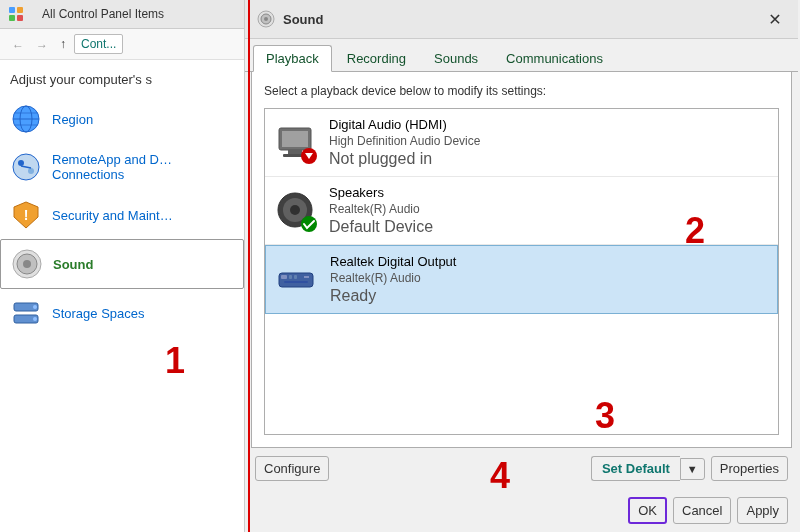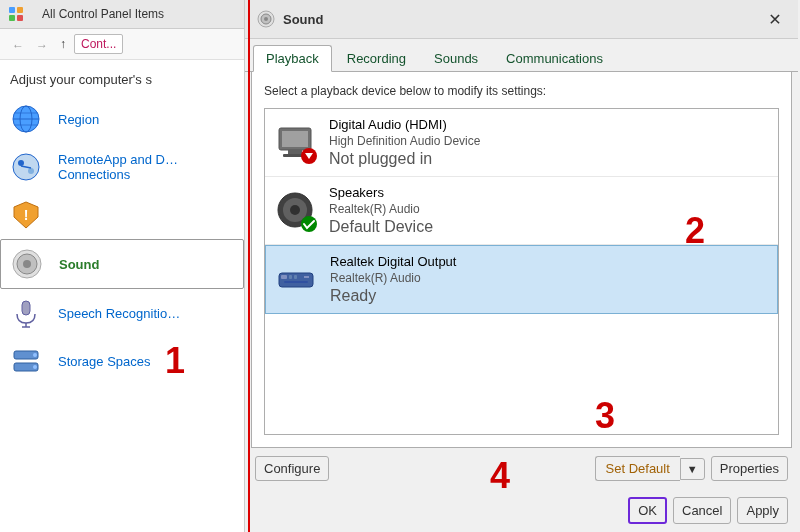--- a/index.html
+++ b/index.html
@@ -54,21 +54,21 @@
       cursor: pointer;
       padding: 2px 4px;
     }
 
     .nav-arrow.active {
       color: #333;
     }
 
     .nav-path {
       font-size: 12px;
-      color: #be185d;
+      color: #0f766e;
       background: #fff;
       border: 1px solid #bbb;
       padding: 2px 6px;
       border-radius: 2px;
     }
 
     .left-subtitle {
       padding: 12px 10px 8px;
       font-size: 13px;
       color: #333;
@@ -76,21 +76,21 @@
     }
 
     .panel-items {
       flex: 1;
       overflow-y: auto;
     }
 
     .panel-item {
       display: flex;
       align-items: center;
-      gap: 16px;
+      gap: 10px;
       padding: 8px 10px;
       cursor: pointer;
       color: #0066cc;
     }
 
     .panel-item.selected {
       background: #fff;
       border: 1px solid #999;
       border-radius: 2px;
     }
@@ -321,21 +321,22 @@
     }
 
     .btn-split .btn-main {
       padding: 4px 10px;
       font-size: 13px;
       border: 1px solid #adadad;
       border-right: none;
       background: #f0f0f0;
       cursor: pointer;
       border-radius: 3px 0 0 3px;
-      color: #a16207;
+      color: #0f766e;
+      font-weight: bold;
     }
 
     .btn-split .btn-arrow {
       padding: 4px 6px;
       font-size: 11px;
       border: 1px solid #adadad;
       background: #f0f0f0;
       cursor: pointer;
       border-radius: 0 3px 3px 0;
       color: #333;
@@ -422,44 +423,34 @@
       <span class="item-label">RemoteApp and D… Connections</span>
     </div>
 
     <div class="panel-item">
       <div class="item-icon">
         <svg width="32" height="32" viewBox="0 0 32 32">
           <polygon points="16,3 28,8 28,18 16,29 4,18 4,8" fill="#f0a030" stroke="#c07010" stroke-width="1"></polygon>
           <text x="16" y="21" text-anchor="middle" font-size="14" font-weight="bold" fill="white">!</text>
         </svg>
       </div>
+      <span class="item-label">Security and Maint…</span>
     </div>
 
     <div class="panel-item selected">
       <div class="item-icon">
         <svg width="32" height="32" viewBox="0 0 32 32">
           <circle cx="16" cy="16" r="14" fill="#e0e0e0" stroke="#aaa" stroke-width="1"></circle>
           <circle cx="16" cy="16" r="10" fill="#c0c0c0" stroke="#888" stroke-width="1"></circle>
           <circle cx="16" cy="16" r="4" fill="#888"></circle>
         </svg>
       </div>
       <span class="item-label">Sound</span>
     </div>
 
-    <div class="panel-item">
-      <div class="item-icon">
-        <svg width="32" height="32" viewBox="0 0 32 32">
-          <rect x="12" y="4" width="8" height="14" rx="4" fill="#a0a0c0" stroke="#6060a0" stroke-width="1"></rect>
-          <path d="M7 17 Q7 26 16 26 Q25 26 25 17" stroke="#6060a0" stroke-width="1.5" fill="none"></path>
-          <line x1="16" y1="26" x2="16" y2="30" stroke="#6060a0" stroke-width="1.5"></line>
-          <line x1="12" y1="30" x2="20" y2="30" stroke="#6060a0" stroke-width="1.5"></line>
-        </svg>
-      </div>
-      <span class="item-label">Speech Recognitio…</span>
-    </div>
 
     <div class="panel-item">
       <div class="item-icon">
         <svg width="32" height="32" viewBox="0 0 32 32">
           <rect x="4" y="6" width="24" height="8" rx="2" fill="#6090d0" stroke="#3060a0" stroke-width="1"></rect>
           <rect x="4" y="18" width="24" height="8" rx="2" fill="#6090d0" stroke="#3060a0" stroke-width="1"></rect>
           <circle cx="25" cy="10" r="2" fill="#90c0ff"></circle>
           <circle cx="25" cy="22" r="2" fill="#90c0ff"></circle>
         </svg>
       </div>

